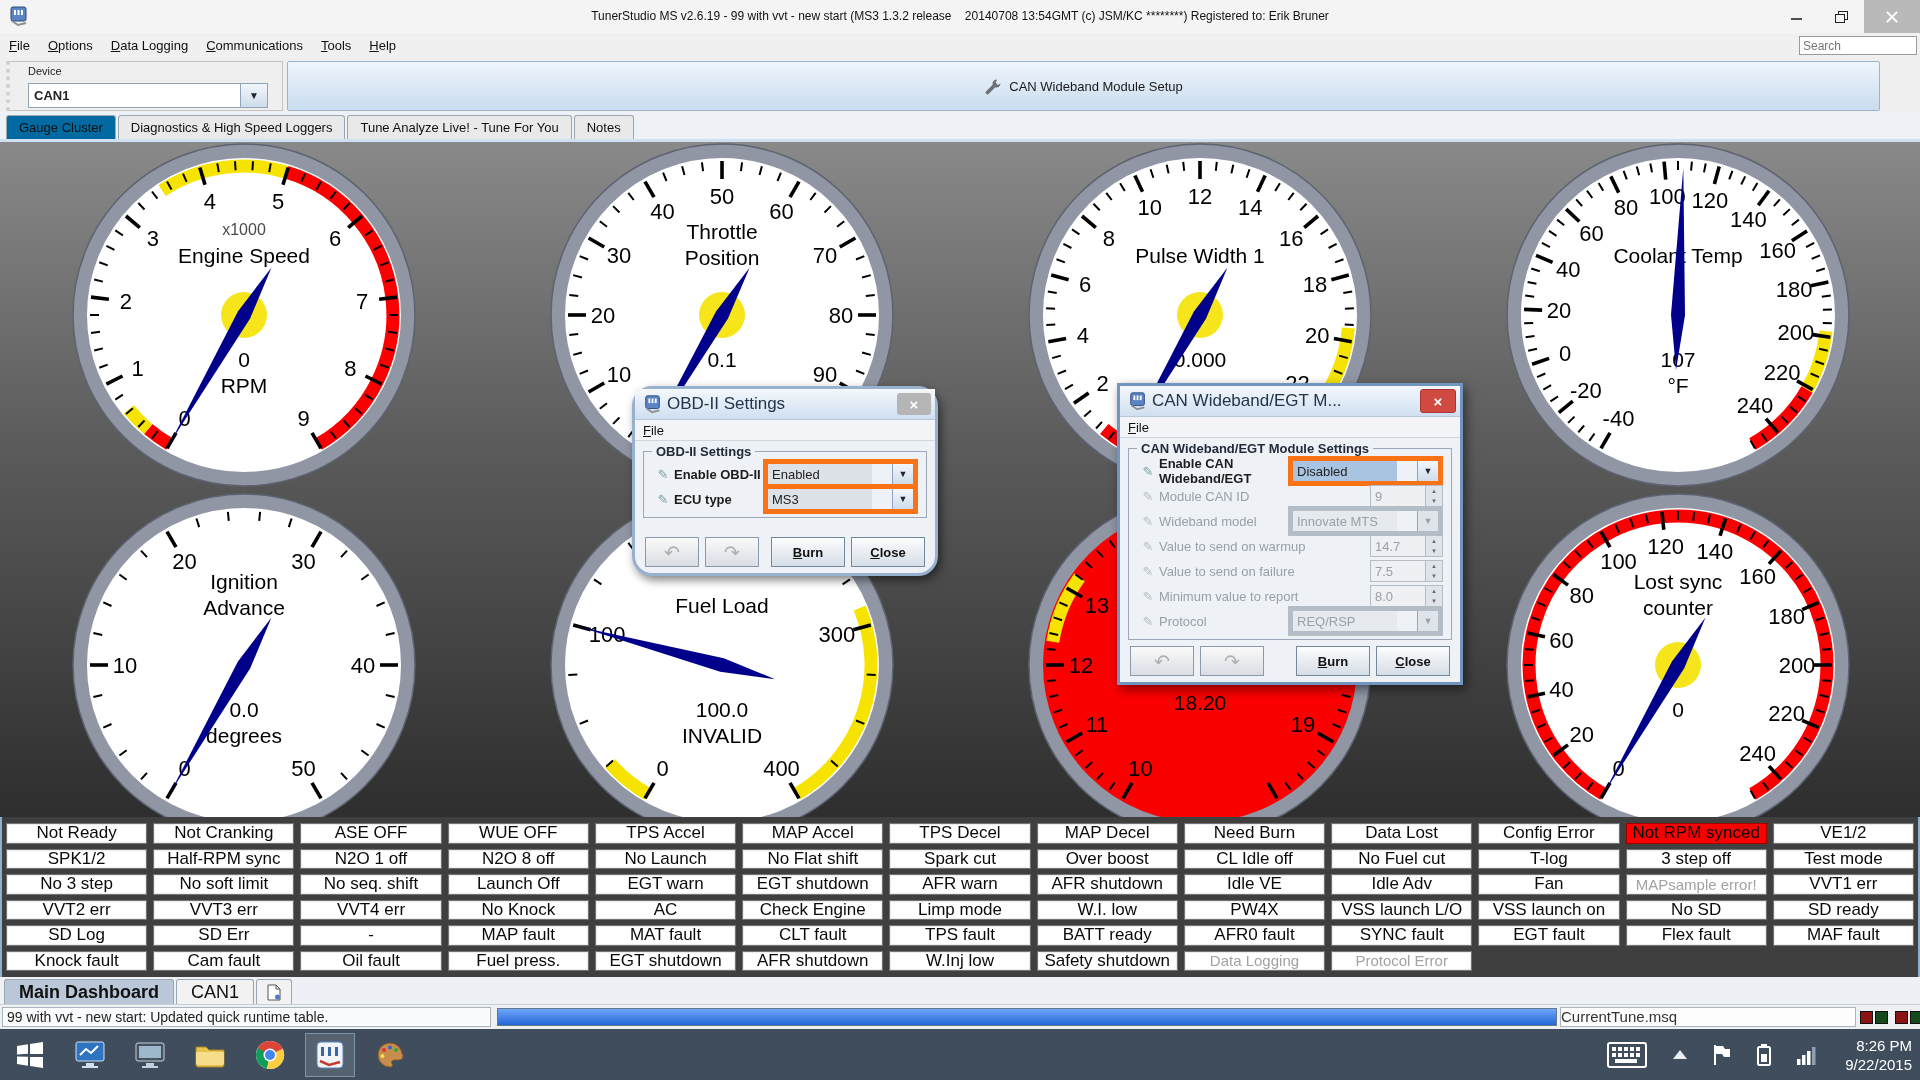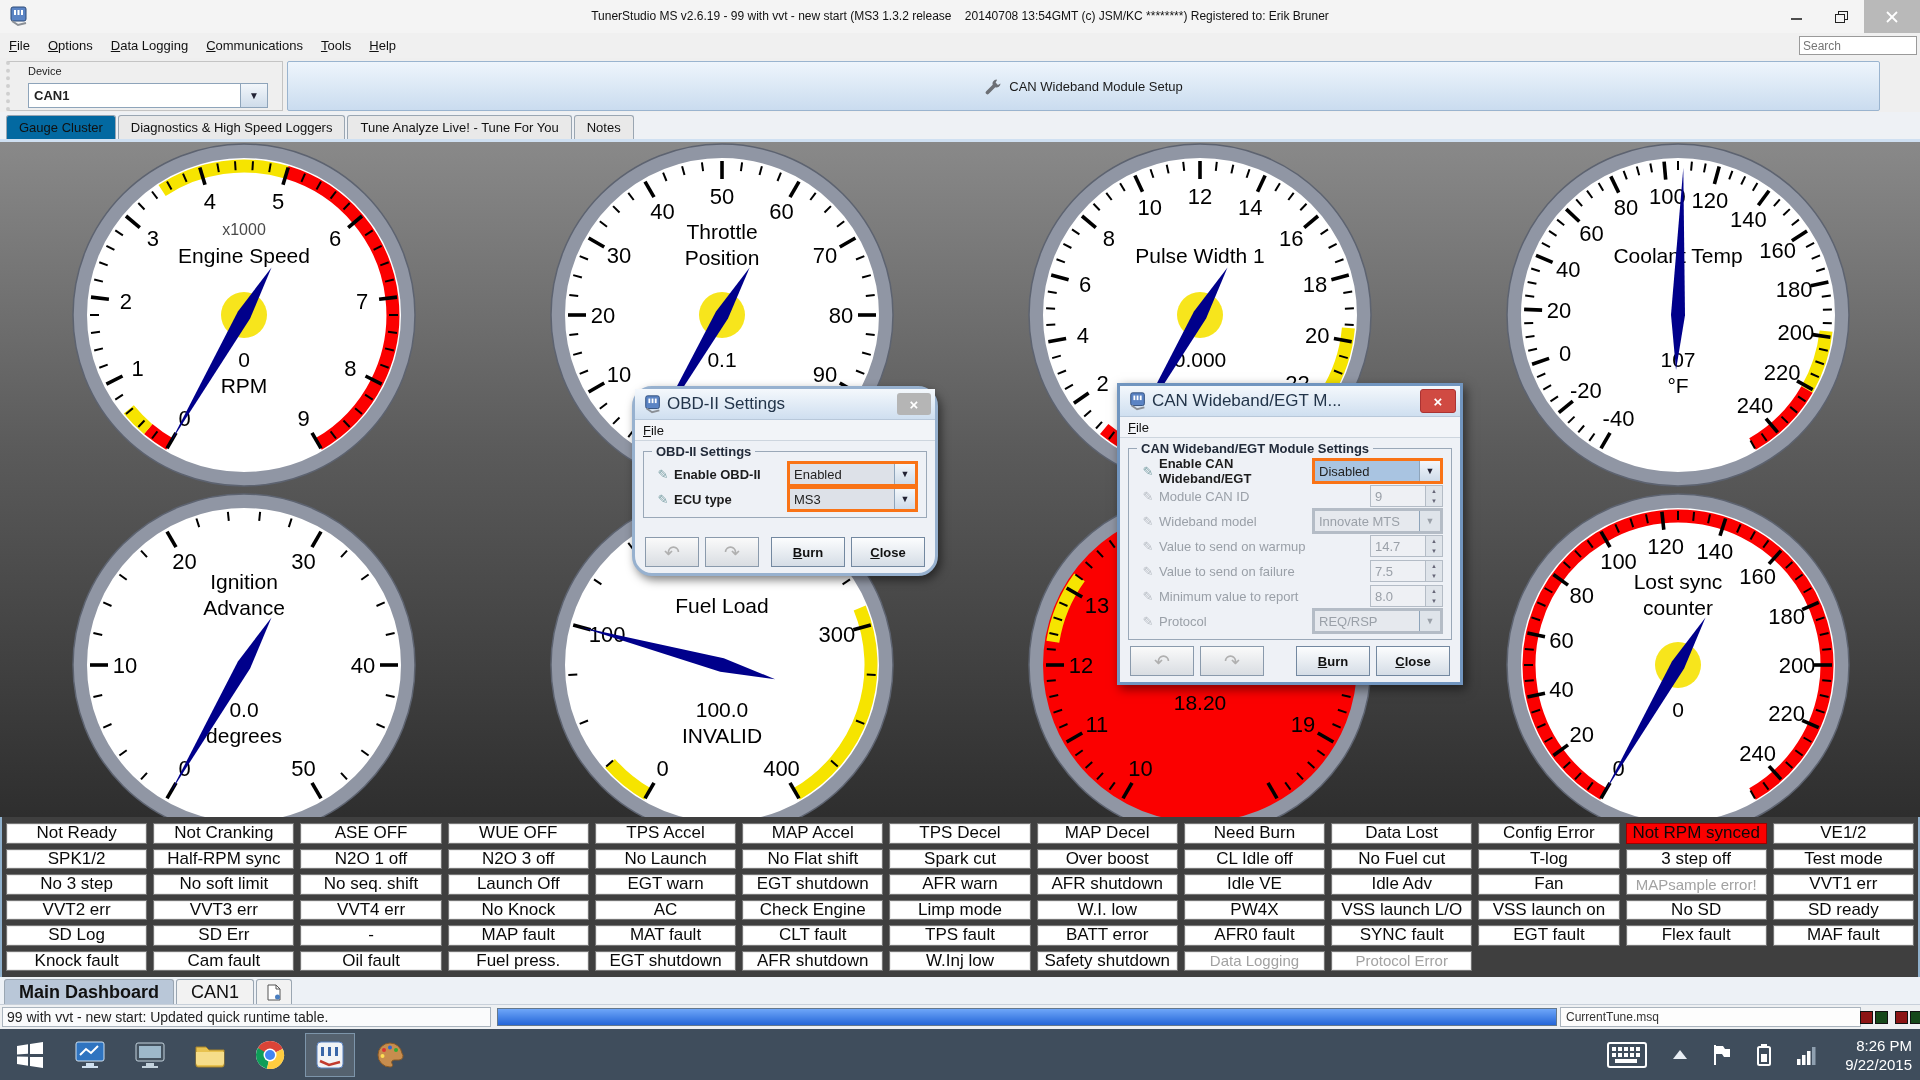--- a/index.html
+++ b/index.html
@@ -61,21 +61,21 @@
   .dlg-menu{height:20px;background:#f2f4f8;border-bottom:1px solid #cdd5de;font-size:13px;
             color:#111;display:flex;align-items:center;padding-left:8px;}
   .dlg-group{position:relative;margin:10px 8px 6px 8px;border:1px solid #9aa8b8;padding:8px 6px 4px 6px;}
   .dlg-legend{position:absolute;top:-8px;left:8px;background:#eef1f6;padding:0 4px;
               font-size:13px;font-weight:700;color:#222b3a;}
   .drow{display:flex;align-items:center;margin:3px 2px;height:22px;}
   .drow .ric{width:22px;text-align:center;font-size:13px;color:#7fa3a8;}
   .drow.dis .ric{color:#b9bec5;}
   .drow .rlab{flex:1;font-size:13px;font-weight:700;color:#1c1c1c;}
   .drow.dis .rlab{font-weight:400;color:#9aa0a8;}
-  .combo{display:flex;height:20px;border:3px solid #f97316;}
+  .combo{display:flex;height:20px;border:5px solid #f97316;gap:20px;}
   .combo .cv{background:#dde1e8;font-size:13px;color:#222;padding:0 4px;display:flex;align-items:center;}
   .combo.hl .cv{background:#a9c4e1;}
   .combo .ca{width:20px;background:linear-gradient(#f2f6fa,#cfdcea);border-left:1px solid #8ea4ba;
              display:flex;align-items:center;justify-content:center;font-size:9px;color:#223;}
   .drow.dis .combo{border-color:#b4bcc6;}
   .drow.dis .combo .cv{background:#e6e9ee;color:#9aa0a8;}
   .drow.dis .combo .ca{color:#9aa0a8;background:#dfe4ea;}
   .spin{display:flex;height:20px;border:1px solid #b4bcc6;}
   .spin .sv{width:46px;background:#eef0f4;font-size:13px;color:#9aa0a8;padding:0 4px;
             display:flex;align-items:center;}
@@ -107,21 +107,21 @@
   .btab.sel{background:#b9c7d8;font-weight:700;}
   .btab.iconic{width:34px;display:flex;align-items:center;justify-content:center;padding:0;}
   .statusbar{position:absolute;left:0;top:1005px;width:1920px;height:24px;background:#eef0f2;}
   .smsg{position:absolute;left:2px;top:2px;width:483px;height:18px;border:1px solid #aab4be;
         background:#fafbfc;font-size:14px;color:#222;line-height:18px;padding-left:4px;
         white-space:nowrap;overflow:hidden;}
   .sprog{position:absolute;left:497px;top:3px;width:1058px;height:16px;border:1px solid #64788c;
          background:#cdd6df;}
   .sprog .fill{height:100%;background:linear-gradient(#6ea6f8,#2566d8);}
   .stune{position:absolute;left:1560px;top:2px;width:294px;height:18px;border:1px solid #aab4be;
-         background:#fdfdfd;font-size:12px;color:#333;line-height:18px;padding-left:5px;}
+         background:#fdfdfd;font-size:15px;color:#333;line-height:18px;}
   .leds{position:absolute;left:1860px;top:6px;display:flex;gap:7px;}
   .ledpair{display:flex;gap:2px;}
   .led{width:11px;height:11px;border:1px solid #111;}
   .led.r{background:#8c1414;}
   .led.g{background:#15481a;}
   
   .taskbar{position:absolute;left:0;top:1029px;width:1920px;height:51px;background:#3f4d5c;
            display:flex;align-items:center;}
   .tbicon{width:50px;height:44px;display:flex;align-items:center;justify-content:center;margin:0 5px;}
   .tbicon.active{background:#55626f;box-shadow:inset 0 0 0 1px #7d95aa;}
@@ -709,21 +709,21 @@
     <div class="cell">TPS Decel</div>
     <div class="cell">MAP Decel</div>
     <div class="cell">Need Burn</div>
     <div class="cell">Data Lost</div>
     <div class="cell">Config Error</div>
     <div class="cell a">Not RPM synced</div>
     <div class="cell">VE1/2</div>
     <div class="cell">SPK1/2</div>
     <div class="cell">Half-RPM sync</div>
     <div class="cell">N2O 1 off</div>
-    <div class="cell">N2O 3 off</div>
+    <div class="cell">N2O 8 off</div>
     <div class="cell">No Launch</div>
     <div class="cell">No Flat shift</div>
     <div class="cell">Spark cut</div>
     <div class="cell">Over boost</div>
     <div class="cell">CL Idle off</div>
     <div class="cell">No Fuel cut</div>
     <div class="cell">T-log</div>
     <div class="cell">3 step off</div>
     <div class="cell">Test mode</div>
     <div class="cell">No 3 step</div>
@@ -752,21 +752,21 @@
     <div class="cell">VSS launch on</div>
     <div class="cell">No SD</div>
     <div class="cell">SD ready</div>
     <div class="cell">SD Log</div>
     <div class="cell">SD Err</div>
     <div class="cell">-</div>
     <div class="cell">MAP fault</div>
     <div class="cell">MAT fault</div>
     <div class="cell">CLT fault</div>
     <div class="cell">TPS fault</div>
-    <div class="cell">BATT error</div>
+    <div class="cell">BATT ready</div>
     <div class="cell">AFR0 fault</div>
     <div class="cell">SYNC fault</div>
     <div class="cell">EGT fault</div>
     <div class="cell">Flex fault</div>
     <div class="cell">MAF fault</div>
     <div class="cell">Knock fault</div>
     <div class="cell">Cam fault</div>
     <div class="cell">Oil fault</div>
     <div class="cell">Fuel press.</div>
     <div class="cell">EGT shutdown</div>

